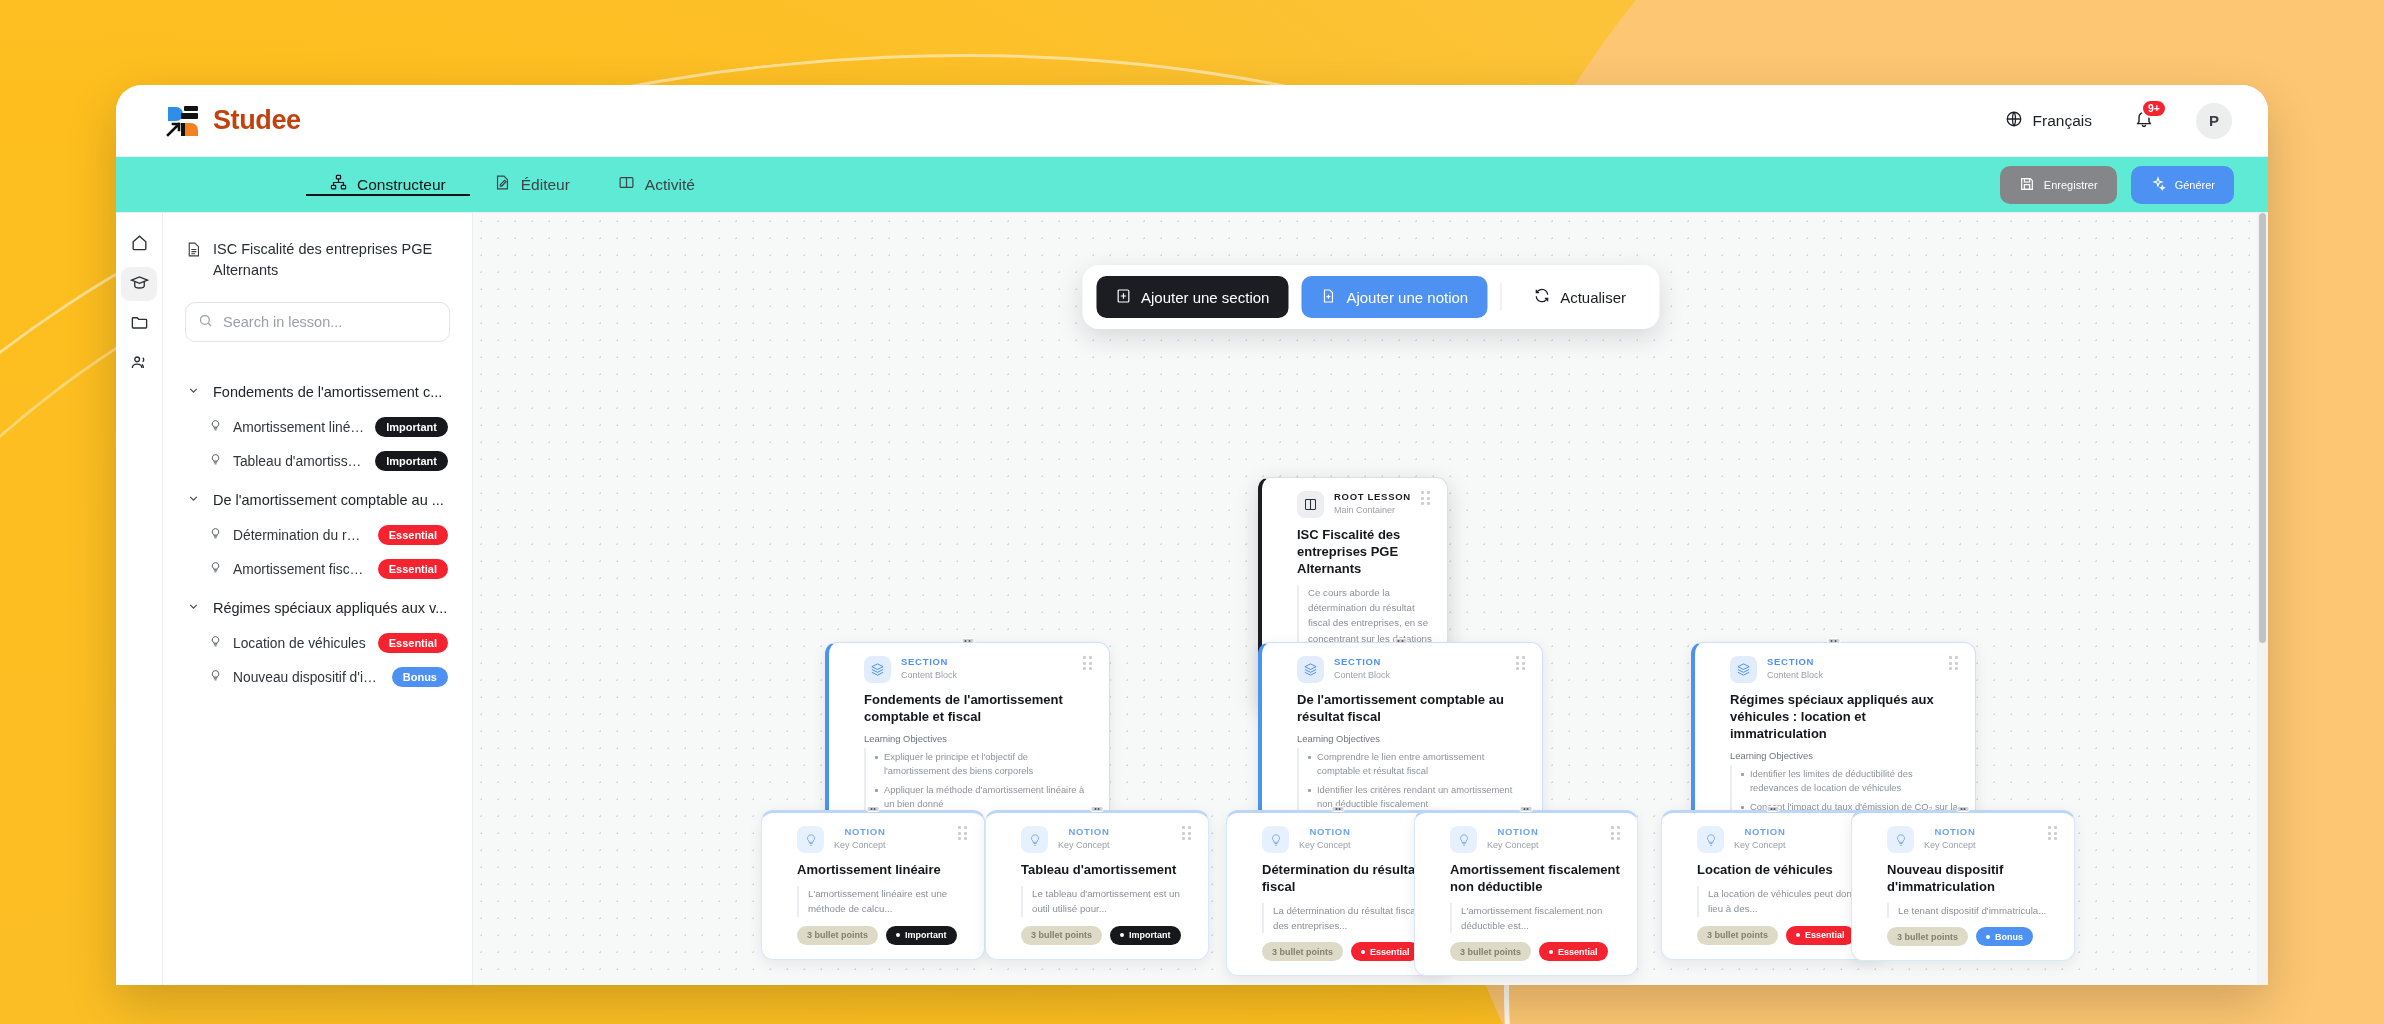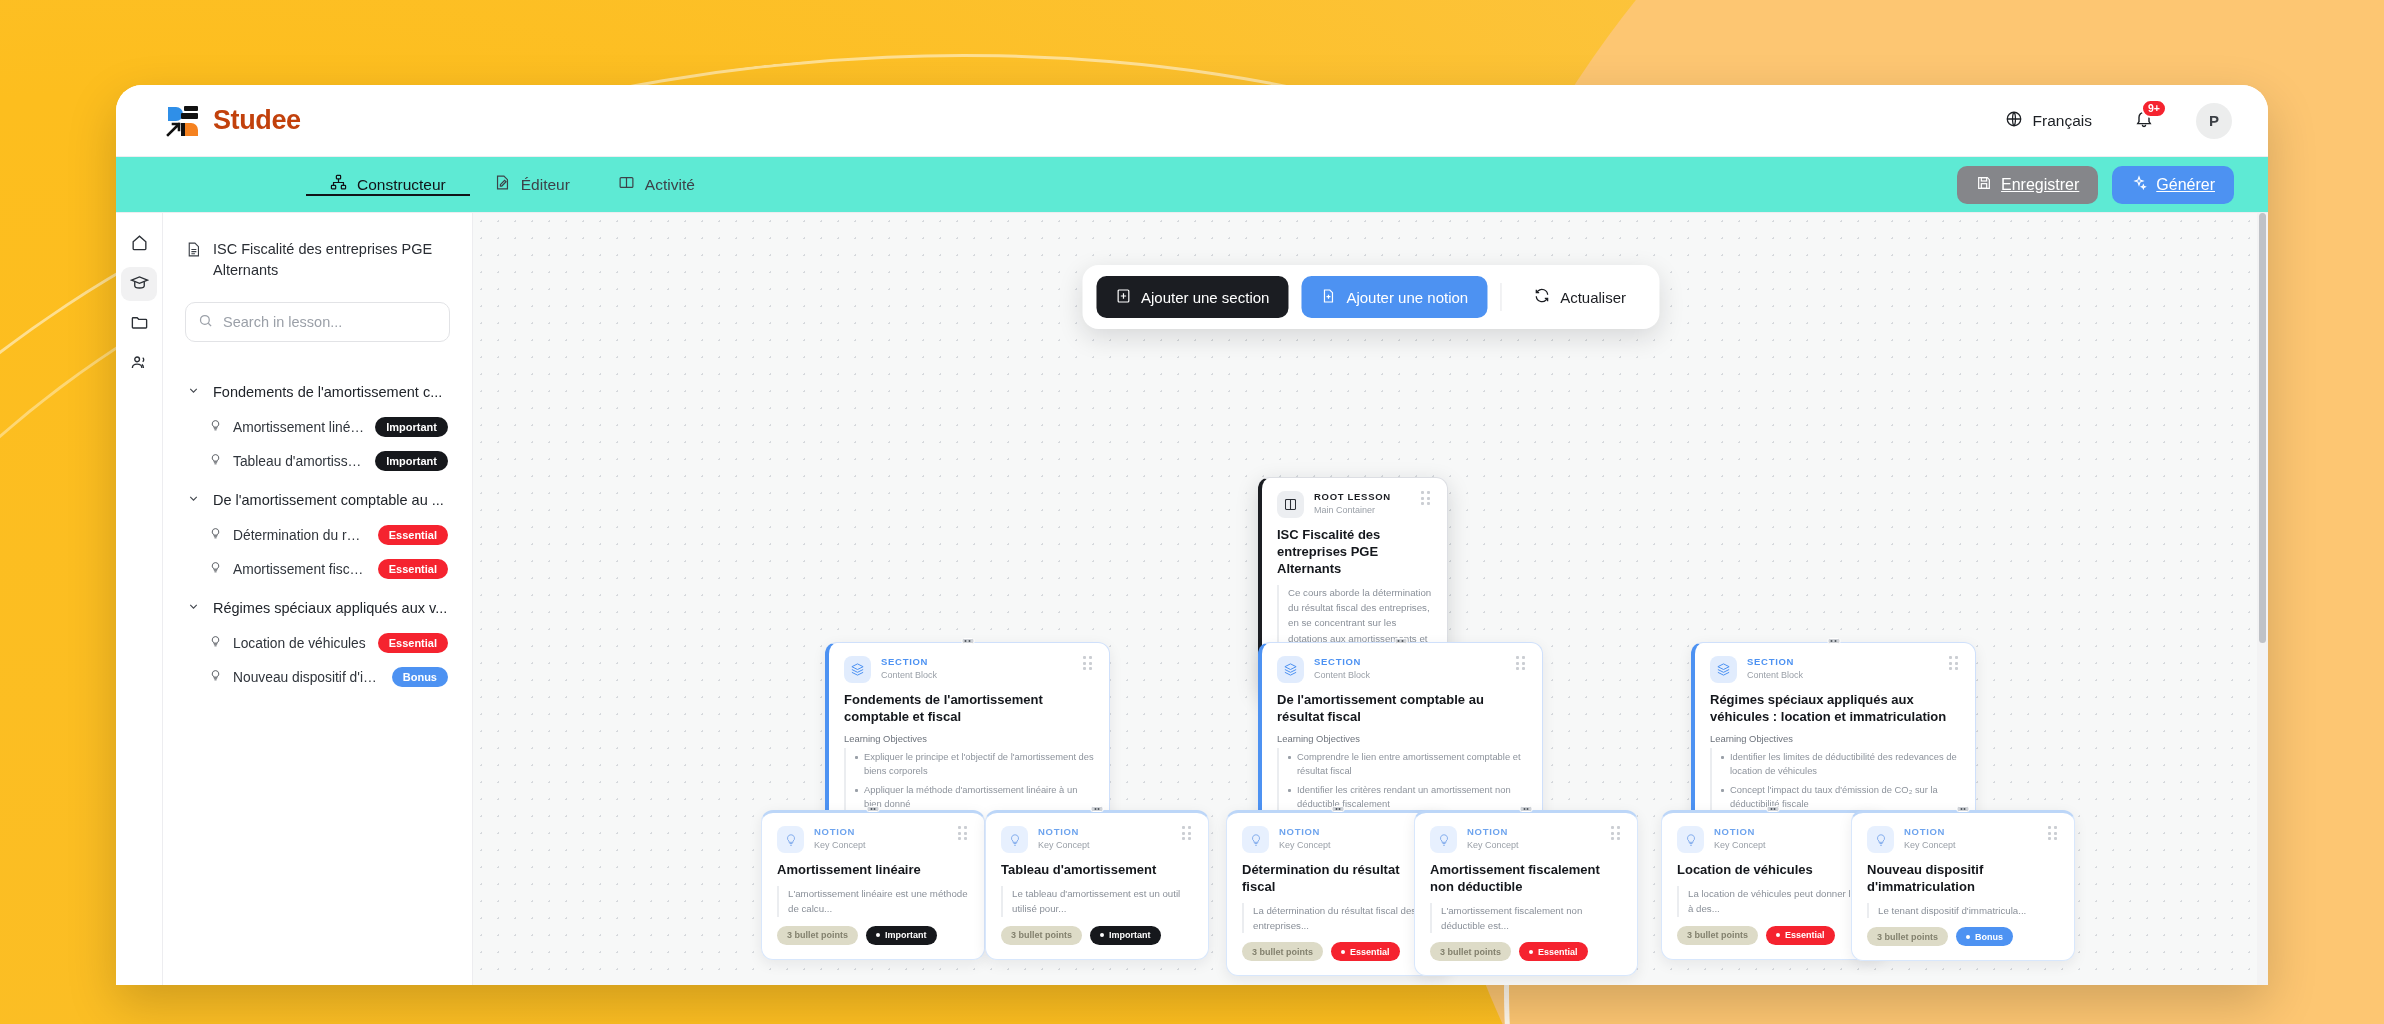--- a/index.html
+++ b/index.html
@@ -97,23 +97,22 @@
   }
   .tab.active { color: #111317; font-weight: 500; }
   .tab.active::after {
     content: ""; position: absolute; left: 0; right: 0; bottom: -1px;
     height: 2.5px; background: #111317;
   }
   #tabbar-actions { margin-left: auto; display: flex; align-items: center; gap: 14px; padding-right: 34px; }
   .tb-btn {
     display: flex; align-items: center; gap: 9px;
     height: 38px; padding: 8px 19px; border-radius: 10px;
-    font-size: 16px; font-weight: 500; cursor: pointer; border: none;
+    font-size: 11px; font-weight: 500; cursor: pointer; border: none;
     font-family: inherit;
-    text-decoration: underline;
   }
   #save-button { background: #85868a; color: #fff; }
   #generate-button { background: #4d92f2; color: #fff; }
 
   
   #body-row { display: flex; height: calc(100% - 128px); }
 
   
   #icon-rail {
     width: 47px; flex: 0 0 47px;
@@ -211,38 +210,39 @@
   #edges { position: absolute; inset: 0; z-index: 1; pointer-events: none; }
 
   
   .node { position: absolute; z-index: 5; }
   .card {
     background: #fff;
     border-radius: 12px;
     border: 1px solid #e7e8ec;
     box-shadow: 0 4px 14px rgba(25,28,35,0.08);
     overflow: hidden;
+    padding-left: 20px;
   }
   .card.root { border: 1px solid #dcdee3; border-left: 4px solid #1b1d22; box-shadow: 0 7px 22px rgba(25,28,35,0.17); }
   .card.section { border: 1px solid #cfe0fb; border-left: 4px solid #4d92f2; }
   .card.notion  { border: 1px solid #d8e7fc; border-top: 3px solid #bcd6f8; }
   .card-inner { padding: 13px 15px 14px 15px; }
 
   .card-head { display: flex; align-items: flex-start; gap: 10px; margin-bottom: 9px; }
   .chip-icon {
     width: 27px; height: 27px; border-radius: 8px;
     display: flex; align-items: center; justify-content: center; flex: 0 0 27px;
   }
   .chip-icon.root { background: #eceef1; color: #2b2f35; }
   .chip-icon.section { background: #e1ecfd; color: #4d92f2; }
   .chip-icon.notion { background: #e7f0fe; color: #7faaec; }
   .kicker { font-size: 9.5px; font-weight: 700; letter-spacing: 0.7px; line-height: 1.25; }
   .kicker.root { color: #1b1d22; }
   .kicker.section { color: #4d92f2; }
-  .kicker.notion { color: #6ea4ee; }
+  .kicker.notion { color: #6ea4ee; text-align: right; }
   .subkicker { font-size: 9px; color: #9aa0a8; line-height: 1.35; margin-top: 1px; }
   .grip {
     margin-left: auto; width: 11px; height: 13px; flex: 0 0 11px;
     display: grid; grid-template-columns: 3px 3px; grid-template-rows: 3px 3px 3px;
     gap: 2.5px; cursor: grab; opacity: .85;
   }
   .grip i { background: #c3c6cc; border-radius: 1px; display: block; }
 
   .card-title { font-size: 13px; font-weight: 700; color: #14171c; line-height: 1.3; margin-bottom: 7px; }
   .card-desc {

